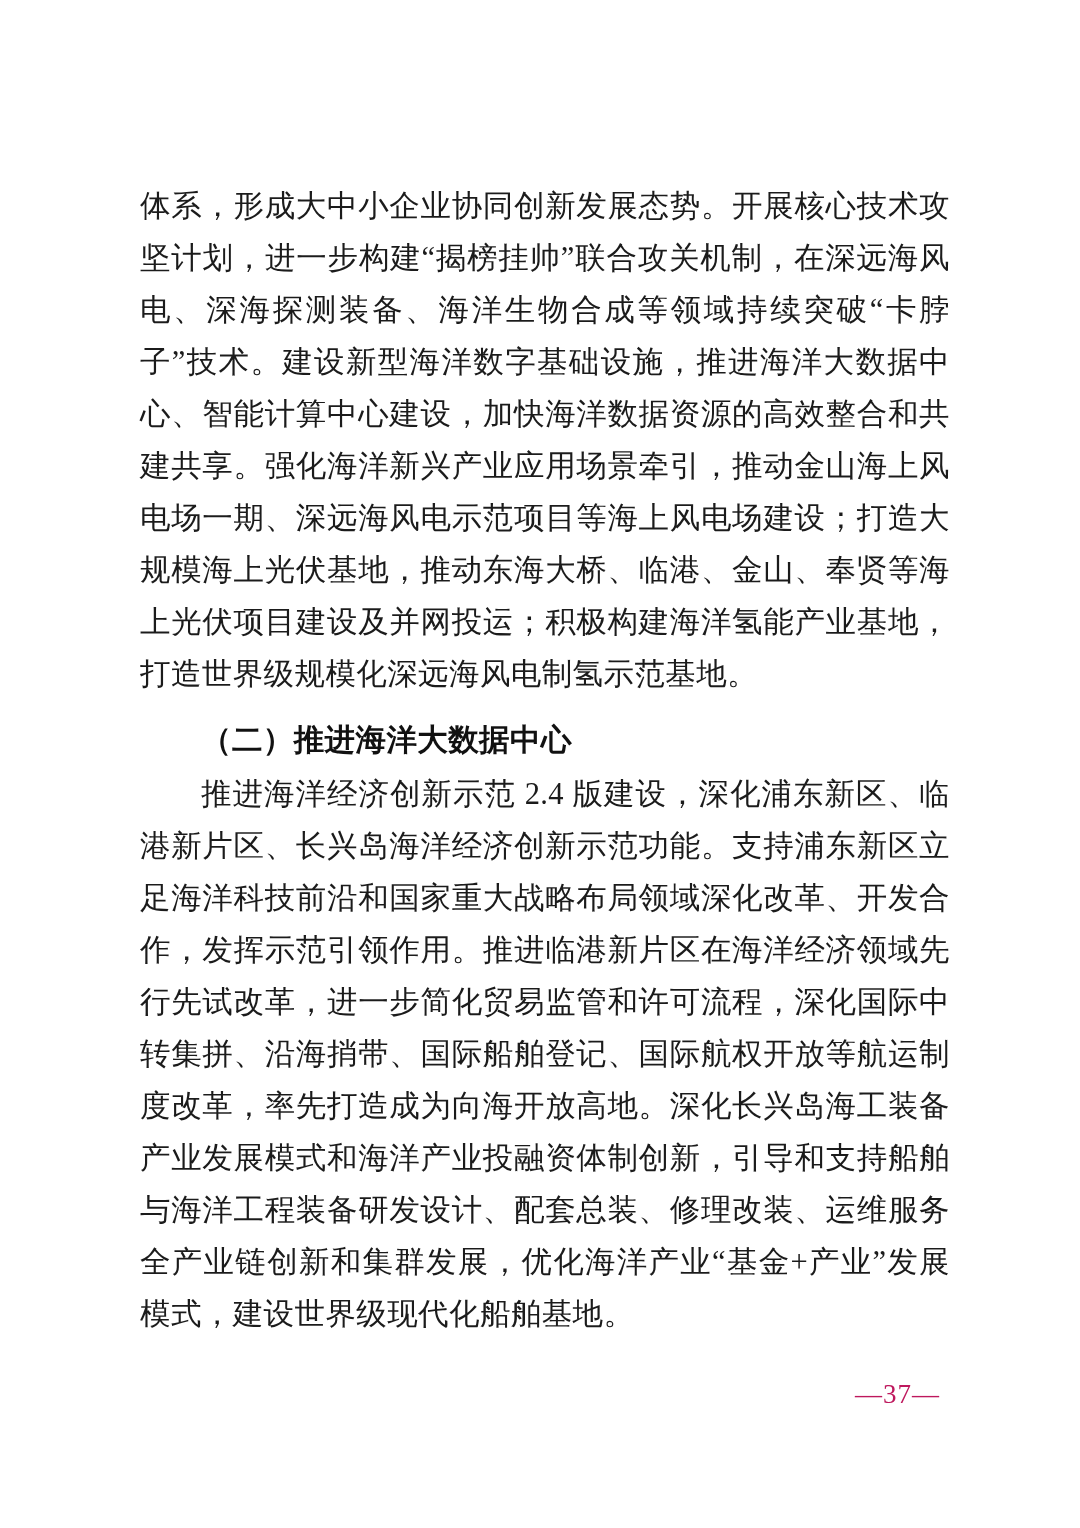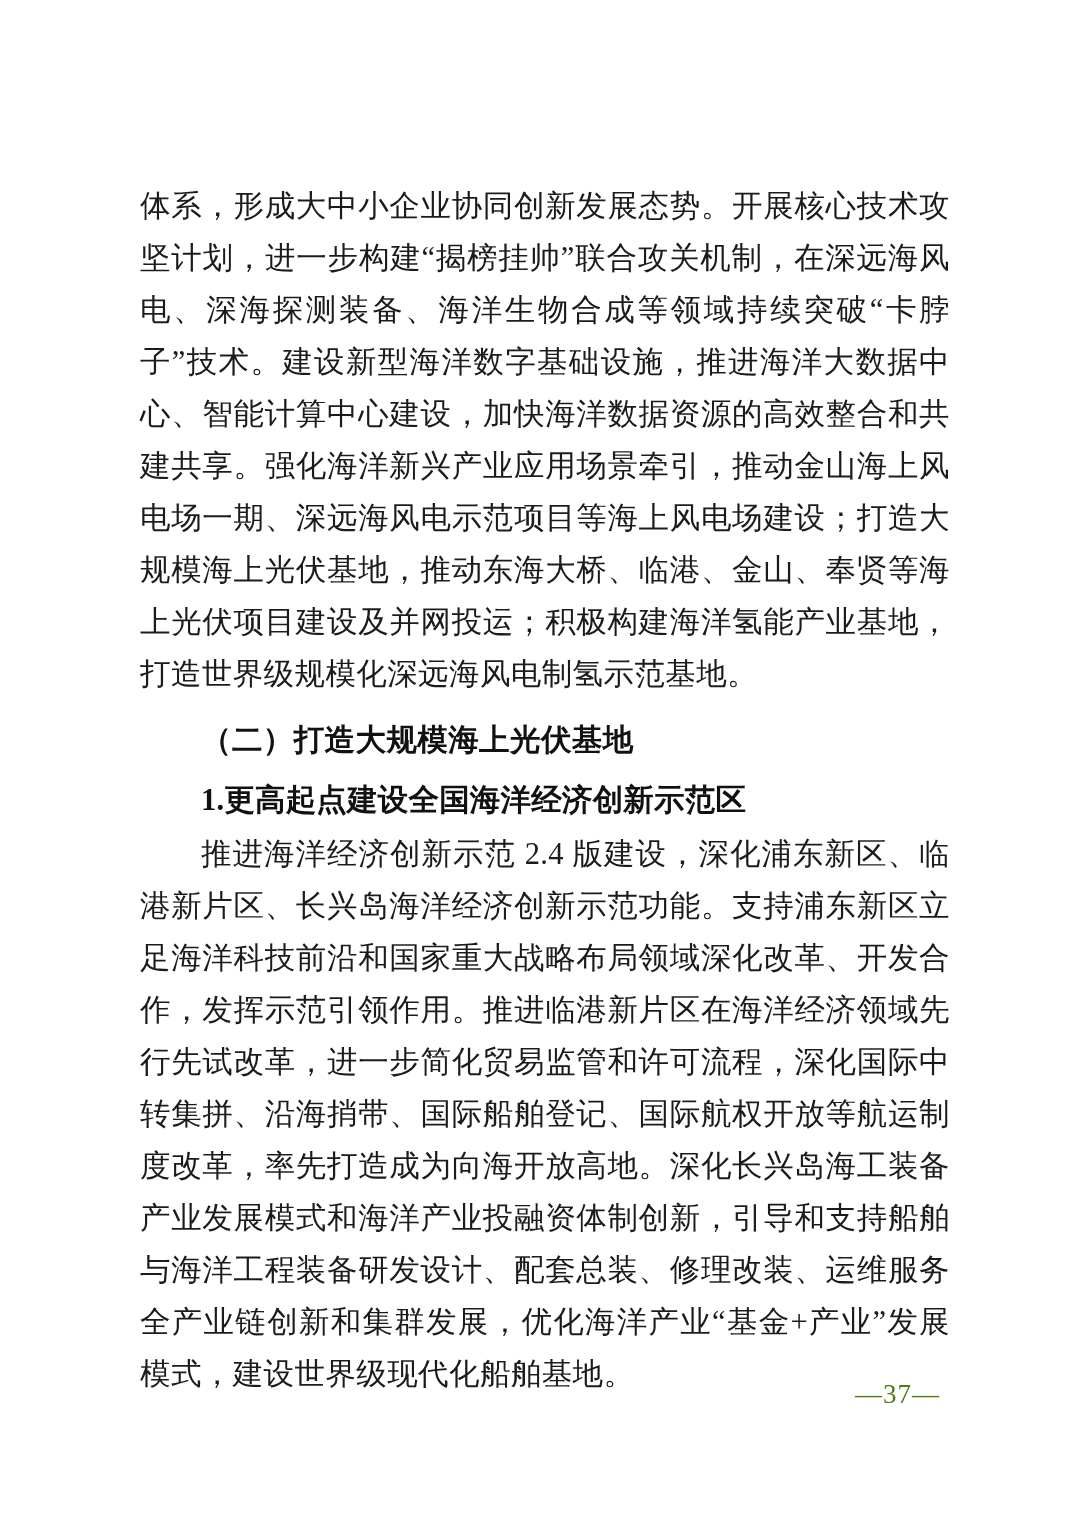--- a/index.html
+++ b/index.html
@@ -58,28 +58,27 @@
     text-indent: 61px;
     margin: 8px 0 2px 0;
     letter-spacing: 0.2px;
     color: #111;
   }
   .page-number {
     position: absolute;
     right: 140px;
     bottom: 118px;
     font-size: 27px;
-    color: #4d7c0f;
+    color: #be185d;
     letter-spacing: 1px;
   }
 </style>
 </head>
 <body>
 
 <div class="page">
   <div class="content">
     <p class="para">体系，形成大中小企业协同创新发展态势。开展核心技术攻坚计划，进一步构建“揭榜挂帅”联合攻关机制，在深远海风电、深海探测装备、海洋生物合成等领域持续突破“卡脖子”技术。建设新型海洋数字基础设施，推进海洋大数据中心、智能计算中心建设，加快海洋数据资源的高效整合和共建共享。强化海洋新兴产业应用场景牵引，推动金山海上风电场一期、深远海风电示范项目等海上风电场建设；打造大规模海上光伏基地，推动东海大桥、临港、金山、奉贤等海上光伏项目建设及并网投运；积极构建海洋氢能产业基地，打造世界级规模化深远海风电制氢示范基地。</p>
-    <h2 class="heading2">（二）打造大规模海上光伏基地</h2>
-    <h3 class="heading3">1.更高起点建设全国海洋经济创新示范区</h3>
+    <h2 class="heading2">（二）推进海洋大数据中心</h2>
     <p class="para indent">推进海洋经济创新示范 2.4 版建设，深化浦东新区、临港新片区、长兴岛海洋经济创新示范功能。支持浦东新区立足海洋科技前沿和国家重大战略布局领域深化改革、开发合作，发挥示范引领作用。推进临港新片区在海洋经济领域先行先试改革，进一步简化贸易监管和许可流程，深化国际中转集拼、沿海捎带、国际船舶登记、国际航权开放等航运制度改革，率先打造成为向海开放高地。深化长兴岛海工装备产业发展模式和海洋产业投融资体制创新，引导和支持船舶与海洋工程装备研发设计、配套总装、修理改装、运维服务全产业链创新和集群发展，优化海洋产业“基金+产业”发展模式，建设世界级现代化船舶基地。</p>
   </div>
   <div class="page-number">—37—</div>
 </div>
 
 </body></html>

